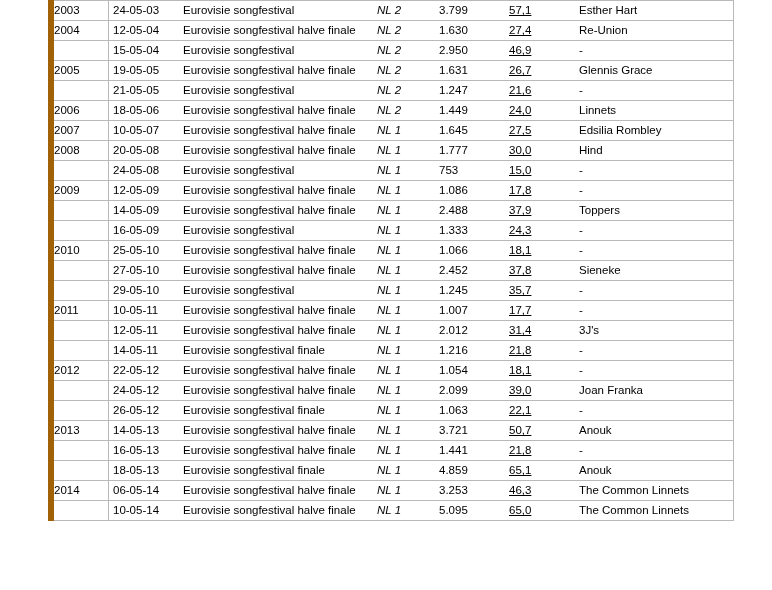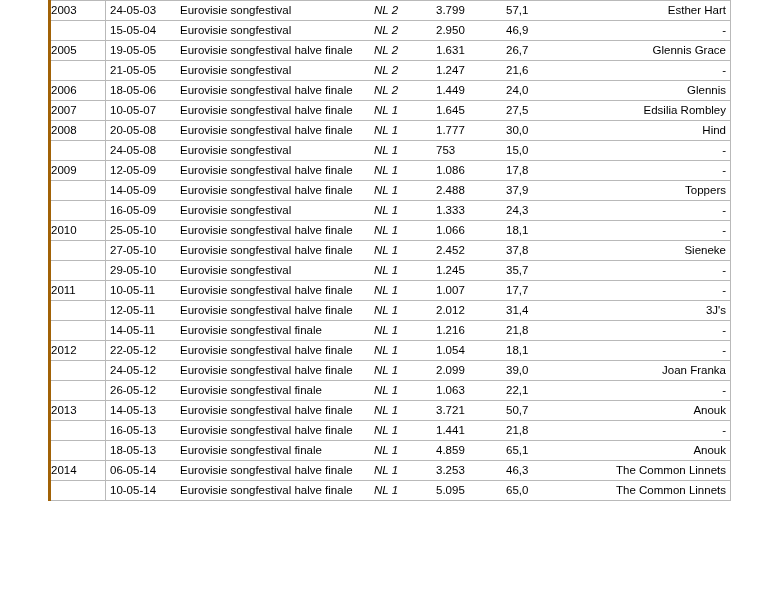--- a/index.html
+++ b/index.html
@@ -30,52 +30,60 @@
     border-top: 1px solid #b9b9b9;
     border-bottom: 1px solid #b9b9b9;
     padding: 2px 4px 3px 4px;
     height: 14px;
     vertical-align: middle;
     white-space: nowrap;
     overflow: hidden;
   }
   
   table.data-table td.c-year {
-    border-left: 3px solid #a16207;
+    border-left: 6px solid #a16207;
     border-right: 1px solid #b9b9b9;
     width: 50px;
     padding-left: 0;
   }
   table.data-table td.c-artist {
     border-right: 1px solid #b9b9b9;
-    text-align: right;
   }
   td.c-date   { width: 62px; }
   td.c-prog   { width: 186px; }
   td.c-chan   { width: 54px; font-style: italic; }
   td.c-viewers{ width: 62px; }
-  td.c-share  { width: 62px; }
+  td.c-share  { width: 62px; text-decoration: underline; }
   td.c-artist { width: 150px; }
 </style>
 </head>
 <body>
 
 <div id="table-wrap">
   <table class="data-table">
     <tbody>
         <tr>
           <td class="c-year">2003</td>
           <td class="c-date">24-05-03</td>
           <td class="c-prog">Eurovisie songfestival</td>
           <td class="c-chan">NL 2</td>
           <td class="c-viewers">3.799</td>
           <td class="c-share">57,1</td>
           <td class="c-artist">Esther Hart</td>
         </tr>
         <tr>
+          <td class="c-year">2004</td>
+          <td class="c-date">12-05-04</td>
+          <td class="c-prog">Eurovisie songfestival halve finale</td>
+          <td class="c-chan">NL 2</td>
+          <td class="c-viewers">1.630</td>
+          <td class="c-share">27,4</td>
+          <td class="c-artist">Re-Union</td>
+        </tr>
+        <tr>
           <td class="c-year"></td>
           <td class="c-date">15-05-04</td>
           <td class="c-prog">Eurovisie songfestival</td>
           <td class="c-chan">NL 2</td>
           <td class="c-viewers">2.950</td>
           <td class="c-share">46,9</td>
           <td class="c-artist">-</td>
         </tr>
         <tr>
           <td class="c-year">2005</td>
@@ -95,21 +103,21 @@
           <td class="c-share">21,6</td>
           <td class="c-artist">-</td>
         </tr>
         <tr>
           <td class="c-year">2006</td>
           <td class="c-date">18-05-06</td>
           <td class="c-prog">Eurovisie songfestival halve finale</td>
           <td class="c-chan">NL 2</td>
           <td class="c-viewers">1.449</td>
           <td class="c-share">24,0</td>
-          <td class="c-artist">Glennis</td>
+          <td class="c-artist">Linnets</td>
         </tr>
         <tr>
           <td class="c-year">2007</td>
           <td class="c-date">10-05-07</td>
           <td class="c-prog">Eurovisie songfestival halve finale</td>
           <td class="c-chan">NL 1</td>
           <td class="c-viewers">1.645</td>
           <td class="c-share">27,5</td>
           <td class="c-artist">Edsilia Rombley</td>
         </tr>

